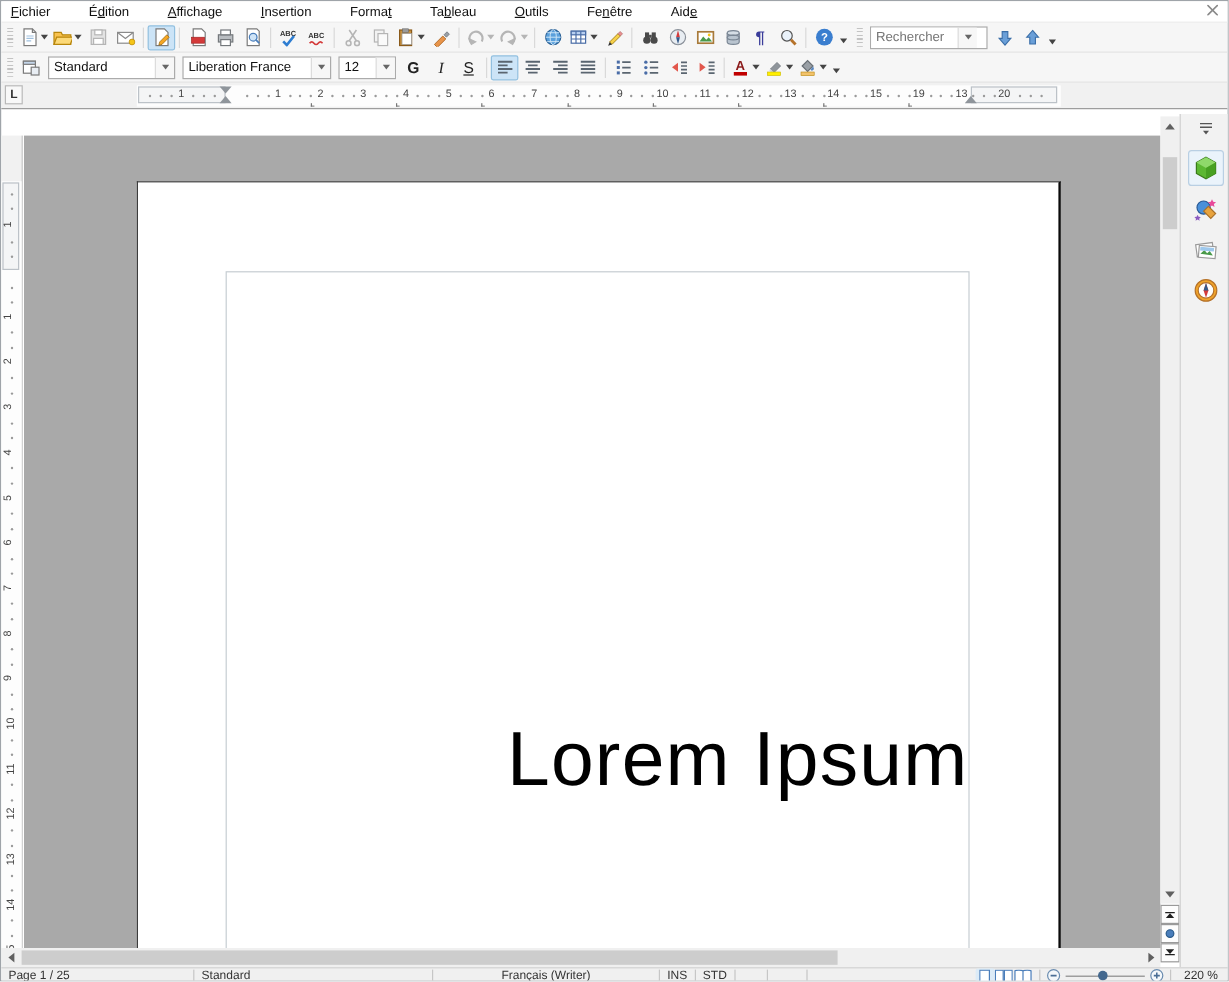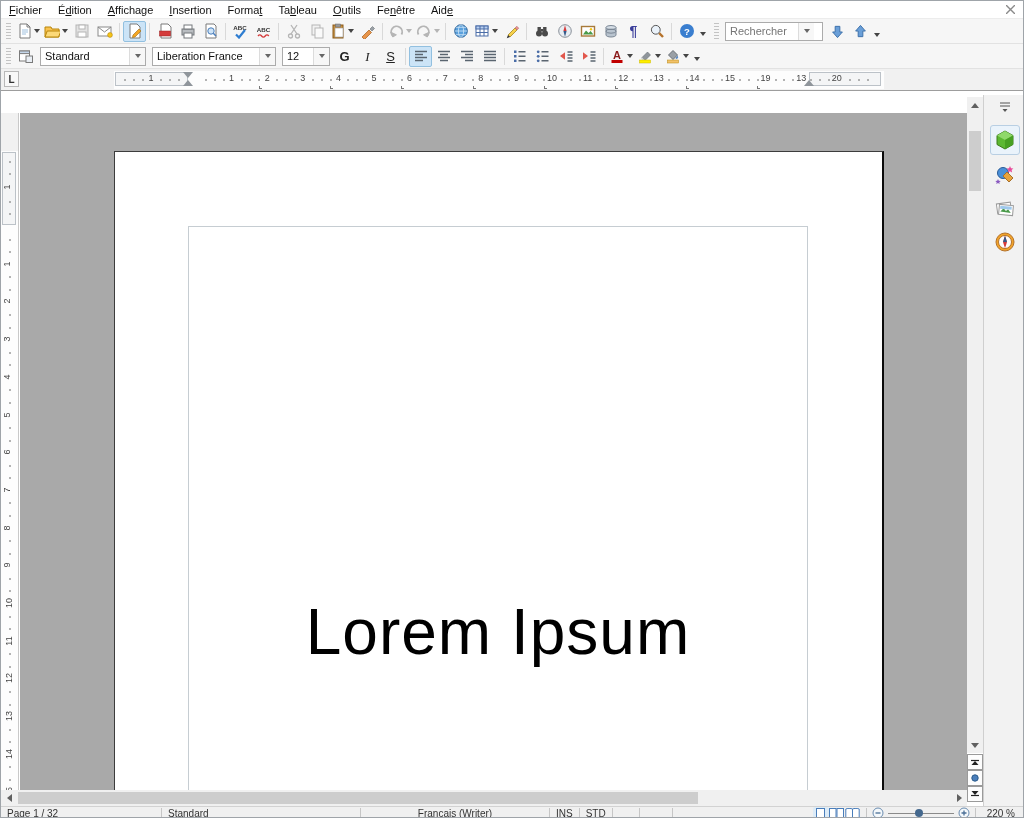--- a/index.html
+++ b/index.html
@@ -10,21 +10,21 @@
 
   
   .titlebar { height:22px; display:flex; align-items:center; background:#fff; }
   .titlebar .title { font-size:11px; color:#222; margin-left:5px; }
   .appicon { width:14px; height:14px; margin-left:6px; flex:0 0 auto; }
   .wincontrols { margin-left:auto; display:flex; height:100%; }
   .winbtn { width:34px; height:100%; display:flex; align-items:center; justify-content:center; }
 
   
   .menubar { height:18px; display:flex; align-items:center; background:#fff;
-    font-size:11px; color:#111; position:relative; border-bottom:1px solid #ececec;}
+    font-size:11px; color:#111; position:relative; border-bottom:1px solid #ececec;gap:16px;}
   .menu-item { padding:1px 8px; cursor:default; }
   .menu-item u { text-decoration:underline; }
   .docclose { position:absolute; right:8px; top:3px; }
 
   
   .toolbar { height:25px; background:#f6f6f6; display:flex; align-items:center;
     border-bottom:1px solid #e2e2e2; padding-left:2px; }
   .grip { width:5px; height:16px; margin:0 3px;
     background:repeating-linear-gradient(to bottom,#c3c3c3 0 1px,transparent 1px 3px); }
   .tbtn { min-width:23px; height:21px; display:flex; align-items:center; justify-content:center;
@@ -64,21 +64,21 @@
     border-right:1px solid #c9c9c9; overflow:hidden; }
   .vr-active { position:absolute; left:0; top:38px; width:18px; height:639px; background:#fdfdfd; }
   .vrbox { position:absolute; left:1px; width:14px; border:1px solid #bcc2c8; background:#f4f5f6; }
   .vrnum { position:absolute; left:3px; font-size:9px; color:#444; transform:rotate(-90deg); }
   .vrdot { position:absolute; left:8px; width:2px; height:2px; background:#9a9a9a; border-radius:50%; }
   .viewport { position:absolute; left:19px; top:0; width:947px; height:677px; background:#a9a9a9; overflow:hidden; }
   .page { position:absolute; left:94px; top:38px; width:770px; height:660px; background:#fff;
     border:1px solid #3c3c3c; border-right:2px solid #0a0a0a; }
   .frame { position:absolute; left:73px; top:74px; width:620px; height:600px;
     border:1px solid #c6cdd2; background:#fff; }
-  .heading { position:absolute; left:0; top:368px; width:100%; text-align:center;
+  .heading { position:absolute; left:0; top:368px; width:100%; text-align:right;
     font-family:"Liberation Sans", sans-serif; font-size:64px; letter-spacing:1px; color:#000; white-space:nowrap; }
 
   
   .vscroll { position:absolute; left:966px; top:96px; width:16px; height:656px; background:#f0f0f0; }
   .vthumb { position:absolute; left:2px; top:34px; width:12px; height:60px; background:#cdcdcd; }
   .sarrow { position:absolute; width:16px; height:16px; display:flex; align-items:center; justify-content:center; }
   .navbtn { position:absolute; left:966px; width:16px; height:16px; background:#fdfdfd;
     border:1px solid #9a9a9a; display:flex; align-items:center; justify-content:center; }
   .hscroll { position:absolute; left:0; top:789px; width:966px; height:16px; background:#f0f0f0; }
   .hthumb { position:absolute; left:17px; top:2px; width:680px; height:12px; background:#cdcdcd; }
@@ -720,21 +720,21 @@
       <svg width="22" height="22" viewBox="0 0 22 22">
         <circle cx="11" cy="11" r="9" fill="#f0a32a" stroke="#b5722a"></circle>
         <circle cx="11" cy="11" r="6.5" fill="#fdfdfd" stroke="#b5722a"></circle>
         <path d="M11 4.8L13 11l-2 6.2L9 11z" fill="#d43a3a"></path>
         <path d="M11 4.8L9 11h4z" fill="#345a8a"></path>
         </svg>
     </div>
   </div>
 
   <div class="statusbar">
-    <div class="st-seg" style="width:160px;">Page 1 / 32</div>
+    <div class="st-seg" style="width:160px;">Page 1 / 25</div>
     <div class="st-sep"></div>
     <div class="st-seg" style="width:198px;">Standard</div>
     <div class="st-sep"></div>
     <div class="st-seg" style="width:188px; text-align:center;">Français (Writer)</div>
     <div class="st-sep"></div>
     <div class="st-seg">INS</div>
     <div class="st-sep"></div>
     <div class="st-seg">STD</div>
     <div class="st-sep"></div>
     <div class="st-seg" style="width:26px;"></div>

